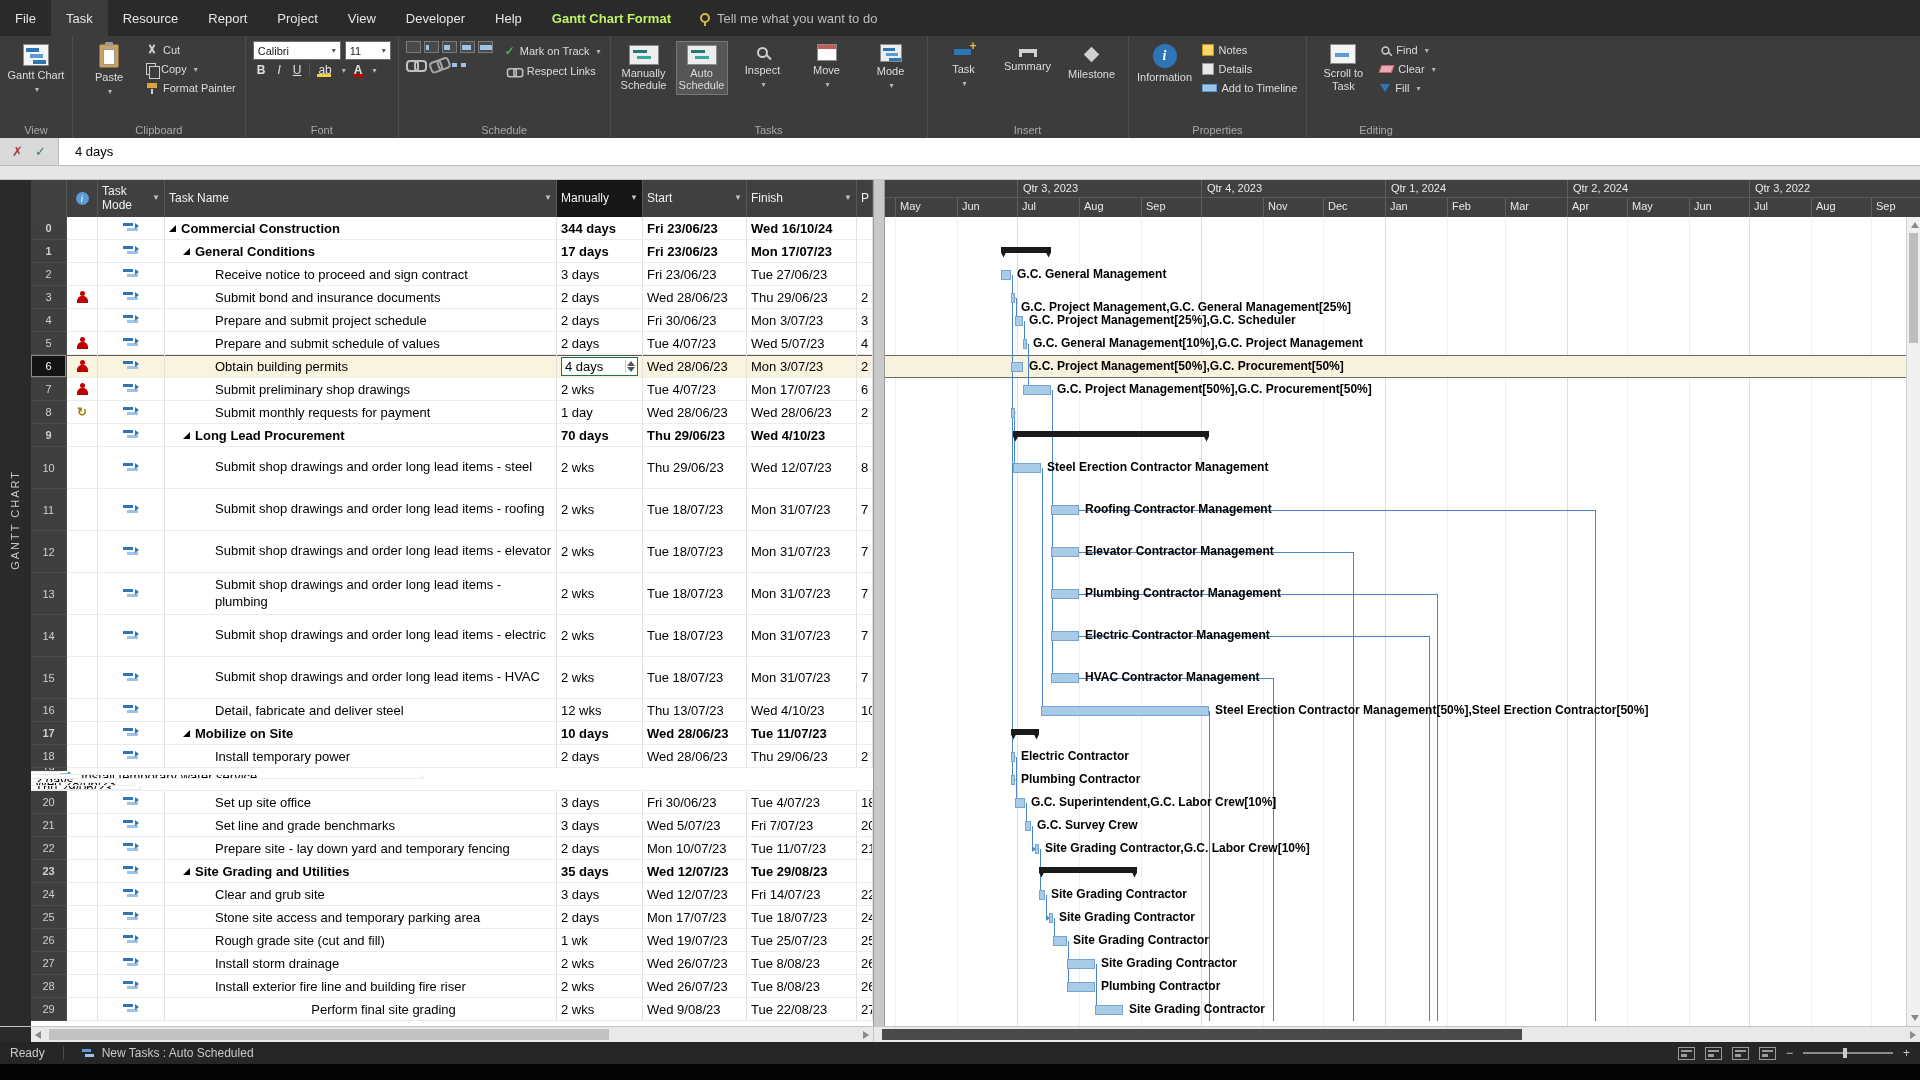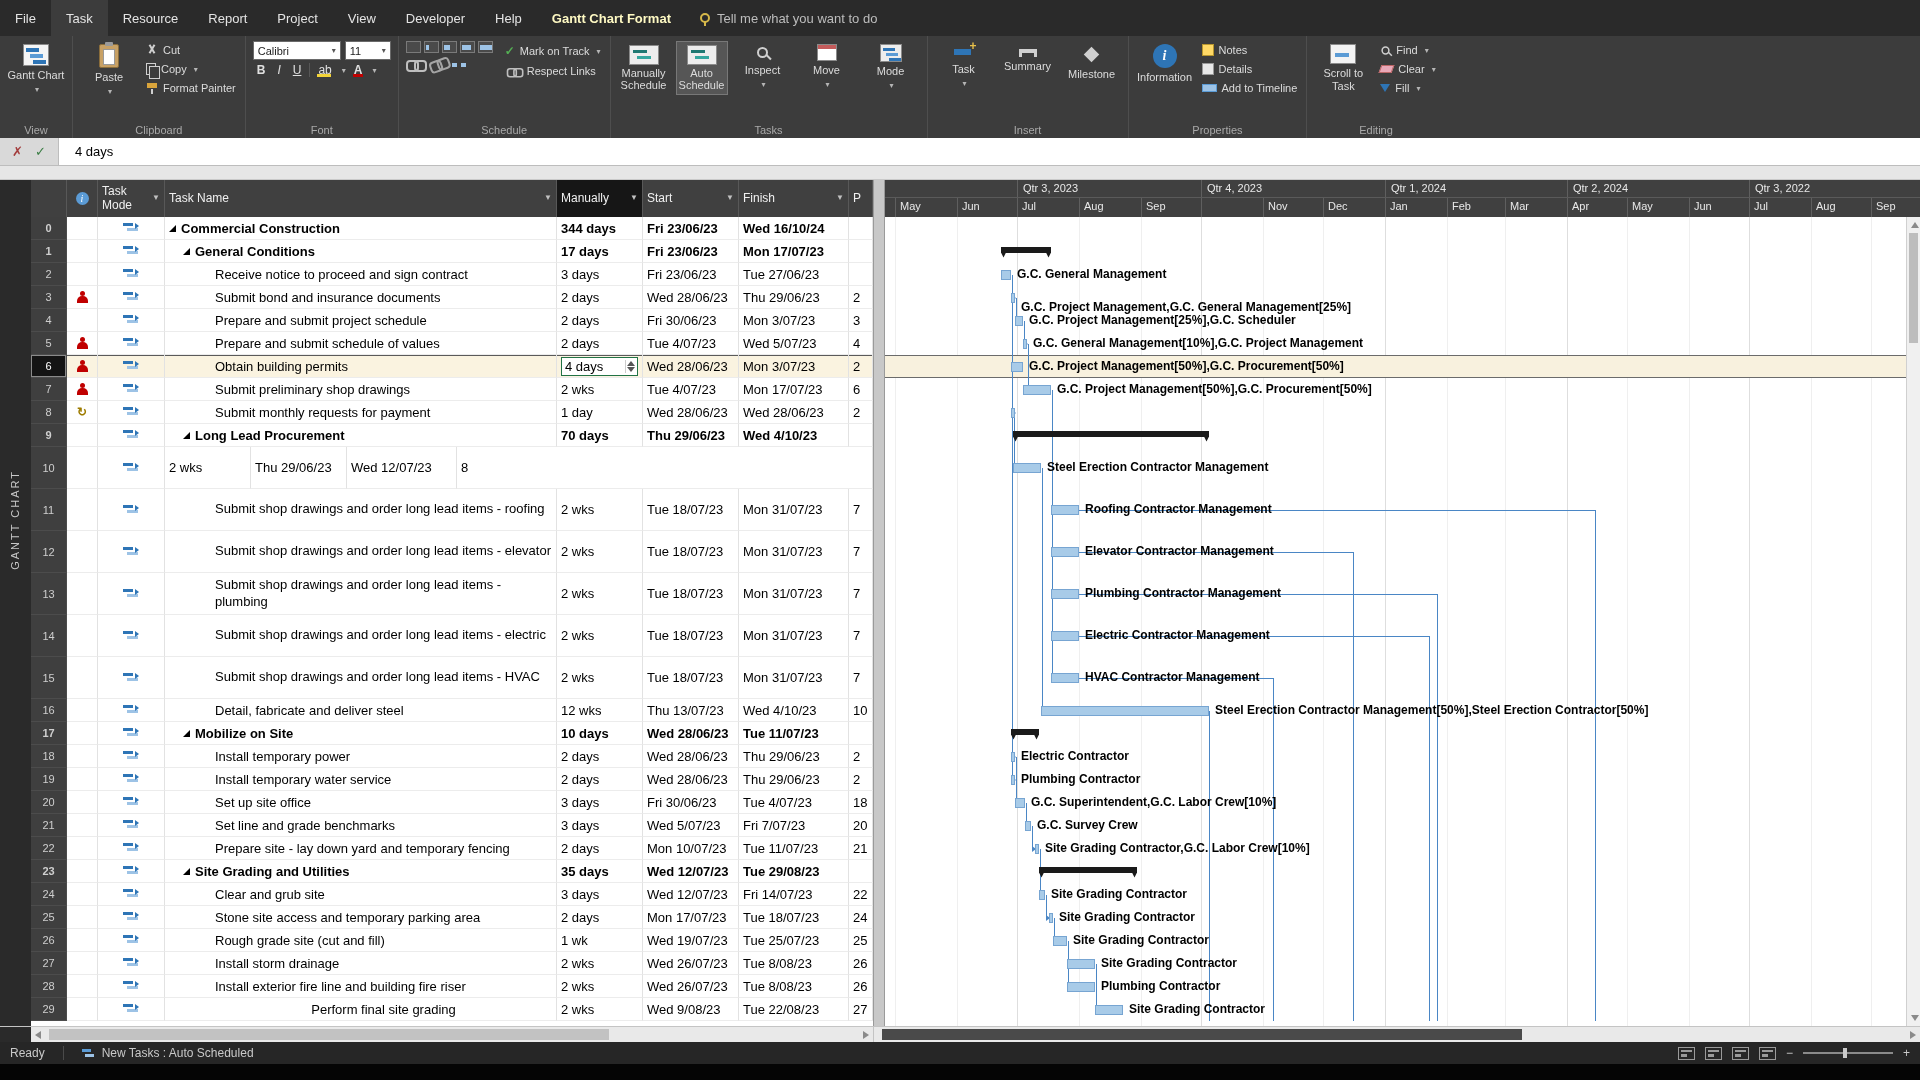--- a/index.html
+++ b/index.html
@@ -5,21 +5,21 @@
   * { box-sizing: border-box; margin:0; padding:0; }
   html,body { width:1920px; height:1080px; overflow:hidden; background:#000; }
   body { font-family:"Liberation Sans", sans-serif; }
   .app { position:relative; width:1920px; height:1080px; background:#fff; display:flex; flex-direction:column; }
 
   
   .menubar { height:36px; background:#2a2a2a; display:flex; align-items:stretch; color:#e4e4e4; font-size:13px; flex:0 0 auto; }
   .tabs { display:flex; align-items:stretch; }
   .tab { padding:0 15px; display:flex; align-items:center; }
   .tab.active { background:#3c3c3c; }
-  .tab.contextual { color:#fef9c3; font-weight:bold; }
+  .tab.contextual { color:#bef264; font-weight:bold; }
   .tellme { display:flex; align-items:center; gap:7px; color:#bdbdbd; padding:0 14px; }
   .ic-bulb { width:10px; height:10px; border-radius:50%; border:2px solid #d6b84a; position:relative; display:inline-block; }
   .ic-bulb::after { content:""; position:absolute; left:2px; bottom:-5px; width:2px; height:4px; background:#d6b84a; }
 
   
   .ribbon { height:102px; background:#3c3c3c; display:flex; color:#dcdcdc; font-size:11px; flex:0 0 auto; }
   .rgroup { position:relative; border-right:1px solid #4e4e4e; padding:5px 7px 18px 7px; display:flex; }
   .rcontent { display:flex; gap:6px; align-items:flex-start; }
   .glabel { position:absolute; bottom:2px; left:0; right:0; text-align:center; font-size:11px; color:#a9a9a9; }
   .bigbtn { width:58px; display:flex; flex-direction:column; align-items:center; gap:3px; padding-top:3px; text-align:center; line-height:1.15; }
@@ -92,21 +92,21 @@
   
   .main { height:846px; display:flex; flex:0 0 auto; }
   .leftstrip { width:31px; background:#2a2a2a; position:relative; flex:0 0 auto; }
   .vtext { position:absolute; top:290px; left:9px; writing-mode:vertical-rl; transform:rotate(180deg); font-size:11px; letter-spacing:2px; color:#c8c8c8; }
 
   .tablepane { width:842px; flex:0 0 auto; display:flex; flex-direction:column; background:#fff; }
   .thead { height:37px; display:flex; background:#404040; color:#f0f0f0; font-size:12px; flex:0 0 auto; }
   .th { display:flex; align-items:center; padding:0 4px; border-right:1px solid #585858; overflow:hidden; line-height:1.1; }
   .th .filt { margin-left:auto; font-size:8px; color:#c0c0c0; }
   .th.sel { background:#161616; }
-  .w-num{width:36px;} .w-info{width:31px;} .w-mode{width:67px;} .w-name{width:392px;} .w-dur{width:86px;} .w-start{width:96px;} .w-fin{width:110px;} .w-pred{flex:1;}
+  .w-num{width:36px;} .w-info{width:31px;} .w-mode{width:67px;} .w-name{width:392px;} .w-dur{width:86px;} .w-start{width:104px;} .w-fin{width:110px;} .w-pred{flex:1;}
   .th-info-ic { width:13px; height:13px; border-radius:50%; background:#5b9bd5; color:#fff; font-size:10px; font-style:italic; display:flex; align-items:center; justify-content:center; margin:0 auto; font-family:"Liberation Serif",serif; }
 
   .tbody { position:relative; flex:1; overflow:hidden; background:#fff; }
   .trow { display:flex; }
   .td { border-right:1px solid #e2e2e2; border-bottom:1px solid #ececec; font-size:13px; color:#000; display:flex; align-items:center; padding:0 4px; overflow:hidden; white-space:nowrap; }
   .td.num { background:#3f3f3f; color:#cfcfcf; justify-content:center; font-size:11px; border-right:1px solid #4c4c4c; border-bottom:1px solid #4c4c4c; }
   .trow.summary .td { font-weight:bold; }
   .trow.tall .td.name { white-space:normal; line-height:1.25; }
   .trow.sel { background:#faf3e0; box-shadow:inset 0 1px 0 #5a5a5a, inset 0 -1px 0 #5a5a5a; }
   .trow.sel .td.num { background:#141414; color:#fff; box-shadow:inset 0 0 0 1px #8a8a8a; }
@@ -607,20 +607,23 @@
             <div class="td w-start">Thu 29/06/23</div>
             <div class="td w-fin">Wed 4/10/23</div>
             <div class="td w-pred"></div>
           </div>
           <div class="trow tall" style="height: 42px;">
             <div class="td num w-num">10</div>
             <div class="td w-info"></div>
             <div class="td w-mode">
               <span class="mode-ic"></span>
             </div>
+            <div class="td name w-name" style="padding-left: 50px;">
+              <span>Submit shop drawings and order long lead items - steel</span>
+            </div>
             <div class="td w-dur">2 wks</div>
             <div class="td w-start">Thu 29/06/23</div>
             <div class="td w-fin">Wed 12/07/23</div>
             <div class="td w-pred">8</div>
           </div>
           <div class="trow tall" style="height: 42px;">
             <div class="td num w-num">11</div>
             <div class="td w-info"></div>
             <div class="td w-mode">
               <span class="mode-ic"></span>
@@ -725,21 +728,21 @@
               <span class="mode-ic"></span>
             </div>
             <div class="td name w-name" style="padding-left: 50px;">
               <span>Install temporary power</span>
             </div>
             <div class="td w-dur">2 days</div>
             <div class="td w-start">Wed 28/06/23</div>
             <div class="td w-fin">Thu 29/06/23</div>
             <div class="td w-pred">2</div>
           </div>
-          <div class="trow" style="height: 23px;">
+          <div class="trow" style="height: 23px; flex-direction: column;">
             <div class="td num w-num">19</div>
             <div class="td w-info"></div>
             <div class="td w-mode">
               <span class="mode-ic"></span>
             </div>
             <div class="td name w-name" style="padding-left: 50px;">
               <span>Install temporary water service</span>
             </div>
             <div class="td w-dur">2 days</div>
             <div class="td w-start">Wed 28/06/23</div>

